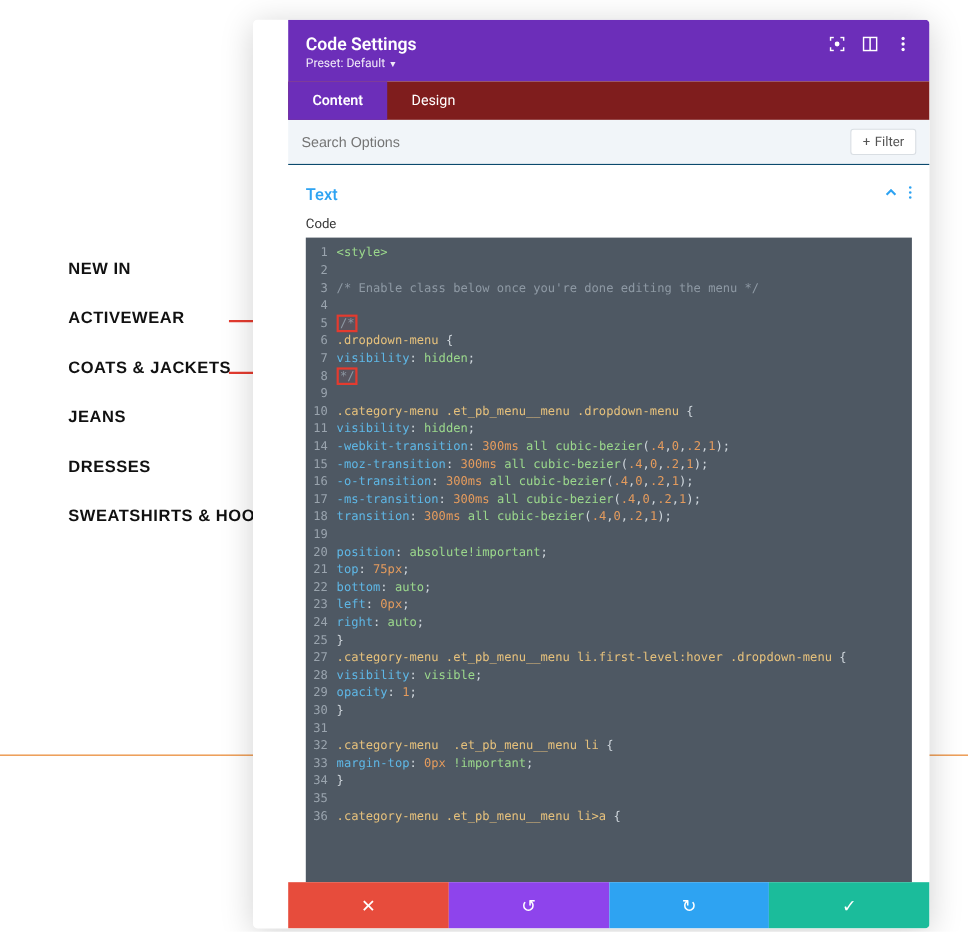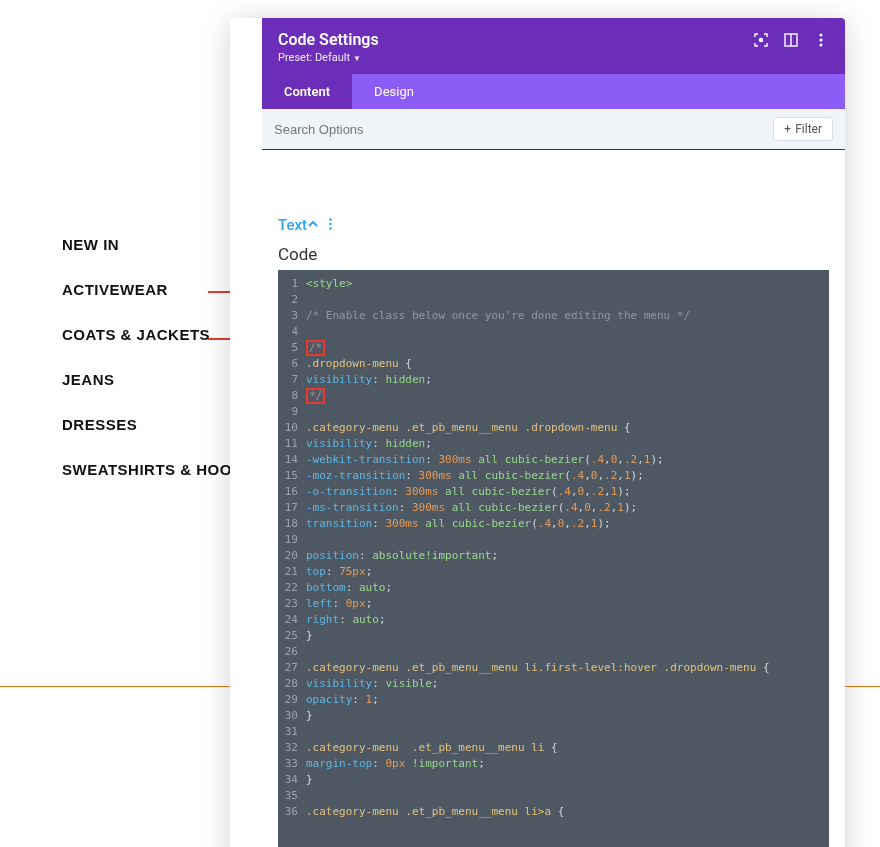--- a/index.html
+++ b/index.html
@@ -19,35 +19,35 @@
   
   .modal { position: absolute; left: 230px; top: 18px; width: 615px; background: #fff; box-shadow: 0 4px 30px rgba(0,0,0,0.18); border-radius: 4px; overflow: hidden; padding-left: 32px; }
 
   .modal-header { background: #6c2eb9; color: #fff; padding: 12px 16px 10px; display: flex; justify-content: space-between; align-items: flex-start; }
   .modal-header .titles .title { font-size: 16px; font-weight: 600; }
   .modal-header .titles .preset { font-size: 11px; opacity: 0.9; margin-top: 2px; }
   .modal-header .titles .preset .caret { font-size: 8px; margin-left: 3px; display: inline-block; }
   .modal-header .header-icons { display: flex; gap: 14px; align-items: center; margin-top: 2px; }
   .modal-header .header-icons span { display: inline-flex; width: 16px; height: 16px; align-items: center; justify-content: center; cursor: pointer; }
 
-  .tabs { background: #8b5cf6; display: flex; }
+  .tabs { background: #7f1d1d; display: flex; }
   .tab { padding: 10px 22px; font-size: 13px; color: #fff; cursor: pointer; }
   .tab.active { background: #6c2eb9; font-weight: 600; }
 
   .search-row { background: #f1f5f9; display: flex; align-items: center; justify-content: space-between; padding: 8px 12px; border-bottom: 1px solid #0c4a6e; }
   .search-row input { border: none; background: transparent; font-size: 13px; color: #6b7785; width: 60%; outline: none; }
   .filter-btn { background: #fff; border: 1px solid #d9dee3; border-radius: 3px; padding: 4px 10px; font-size: 12px; color: #555; cursor: pointer; display: inline-flex; align-items: center; gap: 4px; }
 
   .section { padding: 10px 16px 0; }
-  .section-head { display: flex; justify-content: flex-start; align-items: center; padding: 8px 0 10px; margin-top: 48px; }
+  .section-head { display: flex; justify-content: space-between; align-items: center; padding: 8px 0 10px; }
   .section-title { color: #2ea3f2; font-size: 15px; font-weight: 500; }
   .section-head .head-icons { display: flex; gap: 10px; color: #2ea3f2; }
   .section-head .head-icons span { cursor: pointer; font-size: 13px; }
 
-  .code-label { font-size: 17px; color: #333; margin-bottom: 6px; }
+  .code-label { font-size: 12px; color: #333; margin-bottom: 6px; }
 
   .code-editor { background: #4e5863; font-family: "Menlo", "Consolas", monospace; font-size: 11px; line-height: 16px; padding: 6px 0 6px 0; height: 586px; overflow: hidden; }
   .code-line { display: flex; white-space: pre; }
   .lineno { width: 28px; text-align: right; padding-right: 8px; color: #9aa4ae; flex-shrink: 0; user-select: none; }
   .ln-content { flex: 1; padding-right: 8px; position: relative; }
   .t-tag { color: #9bd88c; }
   .t-comment { color: #8e99a4; }
   .t-selector { color: #e6c17c; }
   .t-brace { color: #d1d8de; }
   .t-prop { color: #5eb7e6; }
@@ -171,21 +171,20 @@
         <div class="code-line"><span class="lineno">16</span><span class="ln-content"><span class="t-prop">-o-transition</span><span class="t-punc">: </span><span class="t-num">300ms</span><span class="t-plain"> </span><span class="t-val">all</span><span class="t-plain"> </span><span class="t-val">cubic-bezier</span><span class="t-punc">(</span><span class="t-num">.4</span><span class="t-punc">,</span><span class="t-num">0</span><span class="t-punc">,</span><span class="t-num">.2</span><span class="t-punc">,</span><span class="t-num">1</span><span class="t-punc">);</span></span></div>
         <div class="code-line"><span class="lineno">17</span><span class="ln-content"><span class="t-prop">-ms-transition</span><span class="t-punc">: </span><span class="t-num">300ms</span><span class="t-plain"> </span><span class="t-val">all</span><span class="t-plain"> </span><span class="t-val">cubic-bezier</span><span class="t-punc">(</span><span class="t-num">.4</span><span class="t-punc">,</span><span class="t-num">0</span><span class="t-punc">,</span><span class="t-num">.2</span><span class="t-punc">,</span><span class="t-num">1</span><span class="t-punc">);</span></span></div>
         <div class="code-line"><span class="lineno">18</span><span class="ln-content"><span class="t-prop">transition</span><span class="t-punc">: </span><span class="t-num">300ms</span><span class="t-plain"> </span><span class="t-val">all</span><span class="t-plain"> </span><span class="t-val">cubic-bezier</span><span class="t-punc">(</span><span class="t-num">.4</span><span class="t-punc">,</span><span class="t-num">0</span><span class="t-punc">,</span><span class="t-num">.2</span><span class="t-punc">,</span><span class="t-num">1</span><span class="t-punc">);</span></span></div>
         <div class="code-line"><span class="lineno">19</span><span class="ln-content"></span></div>
         <div class="code-line"><span class="lineno">20</span><span class="ln-content"><span class="t-prop">position</span><span class="t-punc">: </span><span class="t-val">absolute</span><span class="t-kw">!important</span><span class="t-punc">;</span></span></div>
         <div class="code-line"><span class="lineno">21</span><span class="ln-content"><span class="t-prop">top</span><span class="t-punc">: </span><span class="t-num">75px</span><span class="t-punc">;</span></span></div>
         <div class="code-line"><span class="lineno">22</span><span class="ln-content"><span class="t-prop">bottom</span><span class="t-punc">: </span><span class="t-val">auto</span><span class="t-punc">;</span></span></div>
         <div class="code-line"><span class="lineno">23</span><span class="ln-content"><span class="t-prop">left</span><span class="t-punc">: </span><span class="t-num">0px</span><span class="t-punc">;</span></span></div>
         <div class="code-line"><span class="lineno">24</span><span class="ln-content"><span class="t-prop">right</span><span class="t-punc">: </span><span class="t-val">auto</span><span class="t-punc">;</span></span></div>
         <div class="code-line"><span class="lineno">25</span><span class="ln-content"><span class="t-brace">}</span></span></div>
-        <div class="code-line"><span class="lineno">26</span><span class="ln-content"></span></div>
         <div class="code-line"><span class="lineno">27</span><span class="ln-content"><span class="t-selector">.category-menu .et_pb_menu__menu li.first-level:hover .dropdown-menu </span><span class="t-brace">{</span></span></div>
         <div class="code-line"><span class="lineno">28</span><span class="ln-content"><span class="t-prop">visibility</span><span class="t-punc">: </span><span class="t-val">visible</span><span class="t-punc">;</span></span></div>
         <div class="code-line"><span class="lineno">29</span><span class="ln-content"><span class="t-prop">opacity</span><span class="t-punc">: </span><span class="t-num">1</span><span class="t-punc">;</span></span></div>
         <div class="code-line"><span class="lineno">30</span><span class="ln-content"><span class="t-brace">}</span></span></div>
         <div class="code-line"><span class="lineno">31</span><span class="ln-content"></span></div>
         <div class="code-line"><span class="lineno">32</span><span class="ln-content"><span class="t-selector">.category-menu  .et_pb_menu__menu li </span><span class="t-brace">{</span></span></div>
         <div class="code-line"><span class="lineno">33</span><span class="ln-content"><span class="t-prop">margin-top</span><span class="t-punc">: </span><span class="t-num">0px</span><span class="t-plain"> </span><span class="t-kw">!important</span><span class="t-punc">;</span></span></div>
         <div class="code-line"><span class="lineno">34</span><span class="ln-content"><span class="t-brace">}</span></span></div>
         <div class="code-line"><span class="lineno">35</span><span class="ln-content"></span></div>
         <div class="code-line"><span class="lineno">36</span><span class="ln-content"><span class="t-selector">.category-menu .et_pb_menu__menu li&gt;a </span><span class="t-brace">{</span></span></div>

